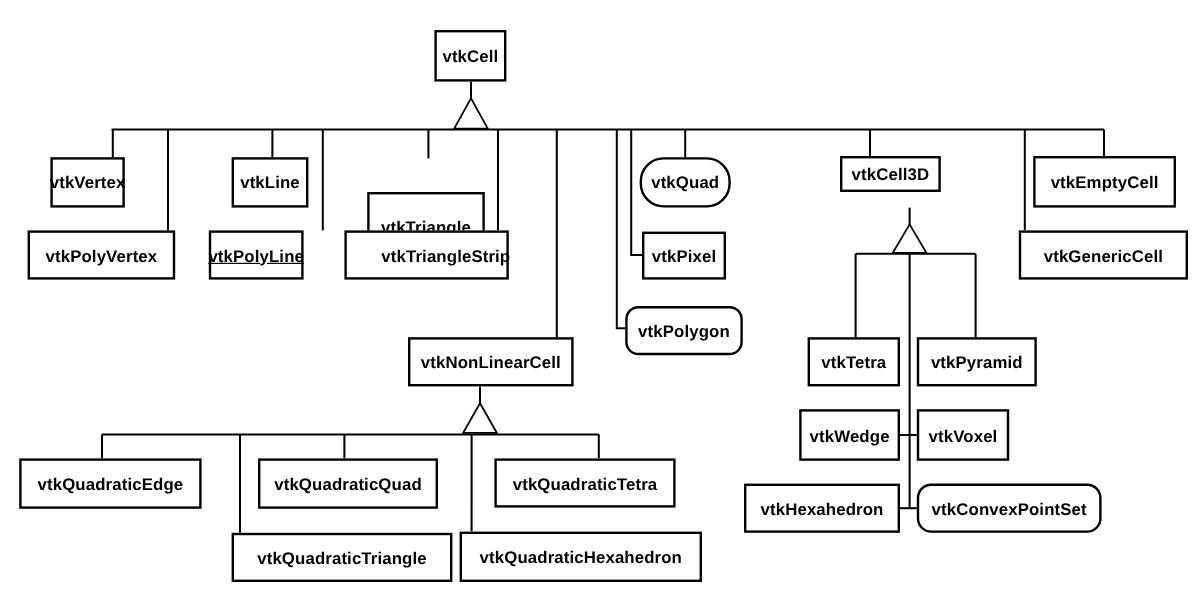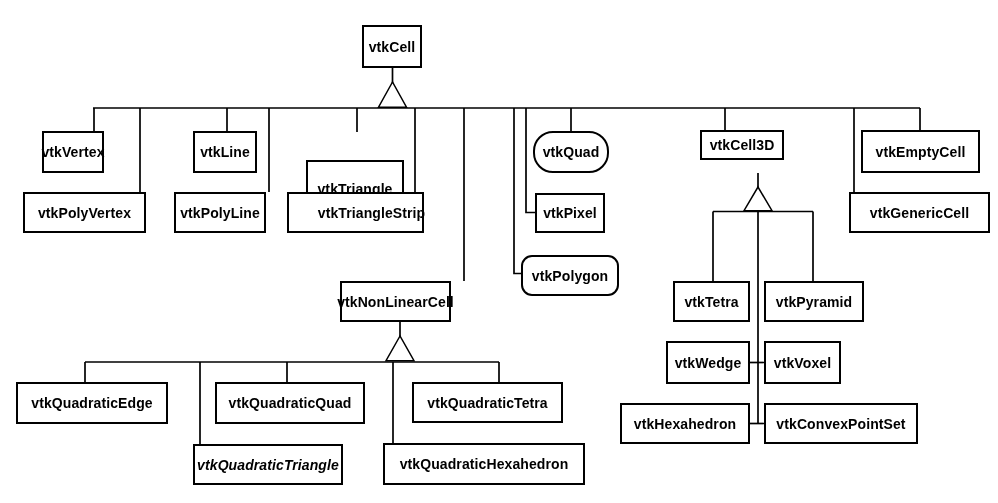--- a/index.html
+++ b/index.html
@@ -83,35 +83,35 @@
       <polyline points="499,362 499,382"></polyline>
       <polygon points="392.5,82 378.5,107.2 406.5,107.2"></polygon>
       <polygon points="758,187 744,210.7 772,210.7"></polygon>
       <polygon points="400,336 386,360.7 414,360.7"></polygon>
     </svg>
   <div class="node-layer">
       <div class="node" style="left: 362px; top: 25px; width: 60px; height: 43px;">vtkCell</div>
       <div class="node" style="left: 42px; top: 131px; width: 62px; height: 42px; text-align: right;">vtkVertex</div>
       <div class="node" style="left: 23px; top: 192px; width: 123px; height: 41px;">vtkPolyVertex</div>
       <div class="node" style="left: 193px; top: 131px; width: 64px; height: 42px;">vtkLine</div>
-      <div class="node" style="left: 174px; top: 192px; width: 92px; height: 41px;">vtkPolyLine</div>
+      <div class="node" style="left: 174px; top: 192px; width: 79px; height: 41px; text-decoration: underline;">vtkPolyLine</div>
       <div class="node" style="left: 306px; top: 132px; width: 98px; height: 57px; margin-top: 28px;">vtkTriangle</div>
       <div class="node" style="left: 287px; top: 192px; width: 137px; height: 41px; padding-left: 32px;">vtkTriangleStrip</div>
-      <div class="node" style="left: 340px; top: 281px; width: 111px; height: 41px;">vtkNonLinearCell</div>
+      <div class="node" style="left: 340px; top: 281px; width: 138px; height: 41px;">vtkNonLinearCell</div>
       <div class="node" style="left: 533px; top: 131px; width: 76px; height: 42px; border-radius: 20px;">vtkQuad</div>
       <div class="node" style="left: 535px; top: 193px; width: 70px; height: 40px;">vtkPixel</div>
       <div class="node" style="left: 521px; top: 255px; width: 98px; height: 41px; border-radius: 11px;">vtkPolygon</div>
       <div class="node" style="left: 700px; top: 130px; width: 84px; height: 30px;">vtkCell3D</div>
       <div class="node" style="left: 861px; top: 130px; width: 119px; height: 43px;">vtkEmptyCell</div>
       <div class="node" style="left: 849px; top: 192px; width: 141px; height: 41px;">vtkGenericCell</div>
       <div class="node" style="left: 673px; top: 281px; width: 77px; height: 41px;">vtkTetra</div>
       <div class="node" style="left: 764px; top: 281px; width: 100px; height: 41px;">vtkPyramid</div>
       <div class="node" style="left: 666px; top: 341px; width: 84px; height: 43px;">vtkWedge</div>
       <div class="node" style="left: 764px; top: 341px; width: 77px; height: 43px;">vtkVoxel</div>
       <div class="node" style="left: 620px; top: 403px; width: 130px; height: 41px;">vtkHexahedron</div>
-      <div class="node" style="left: 764px; top: 403px; width: 154px; height: 41px;">vtkConvexPointSet</div>
+      <div class="node" style="left: 764px; top: 403px; width: 154px; height: 41px; border-radius: 12px;">vtkConvexPointSet</div>
       <div class="node" style="left: 16px; top: 382px; width: 152px; height: 42px;">vtkQuadraticEdge</div>
       <div class="node" style="left: 215px; top: 382px; width: 150px; height: 42px;">vtkQuadraticQuad</div>
       <div class="node" style="left: 412px; top: 382px; width: 151px; height: 41px;">vtkQuadraticTetra</div>
-      <div class="node" style="left: 193px; top: 444px; width: 150px; height: 41px; font-style: italic;">vtkQuadraticTriangle</div>
+      <div class="node" style="left: 193px; top: 444px; width: 184px; height: 41px;">vtkQuadraticTriangle</div>
       <div class="node" style="left: 383px; top: 443px; width: 202px; height: 42px;">vtkQuadraticHexahedron</div>
     </div>
 </div>
 
 </body></html>

